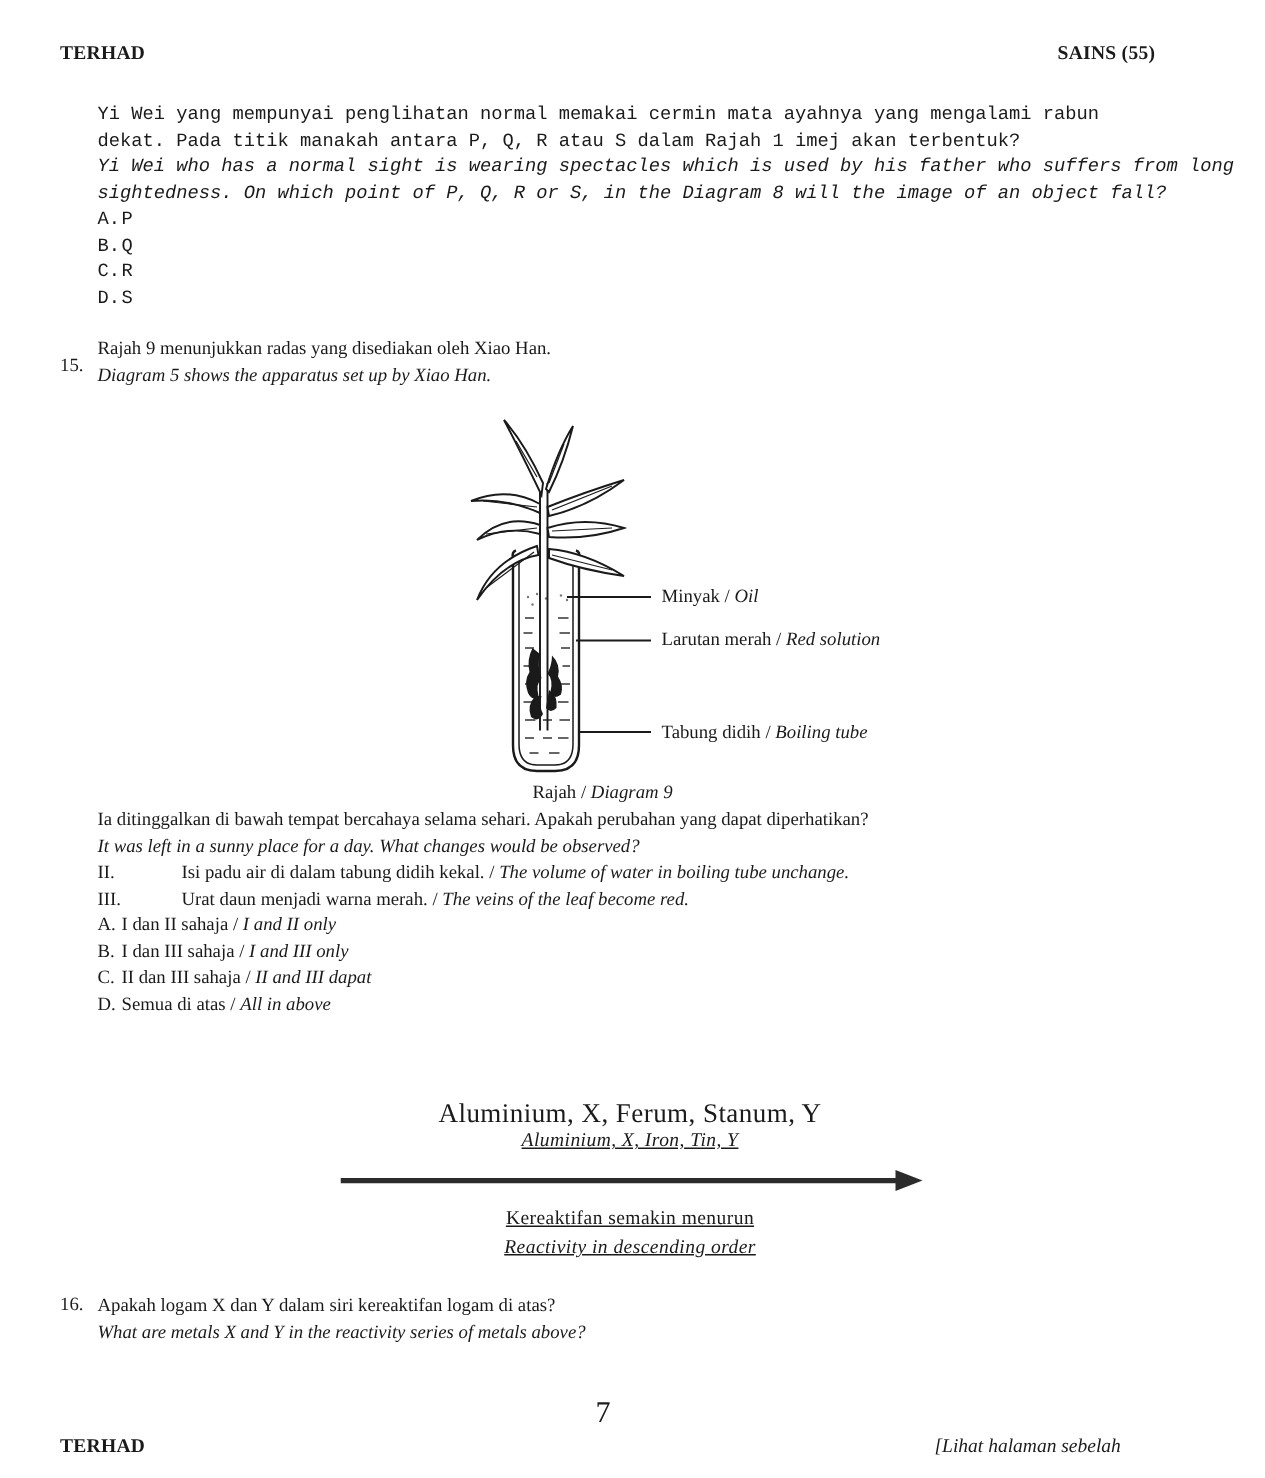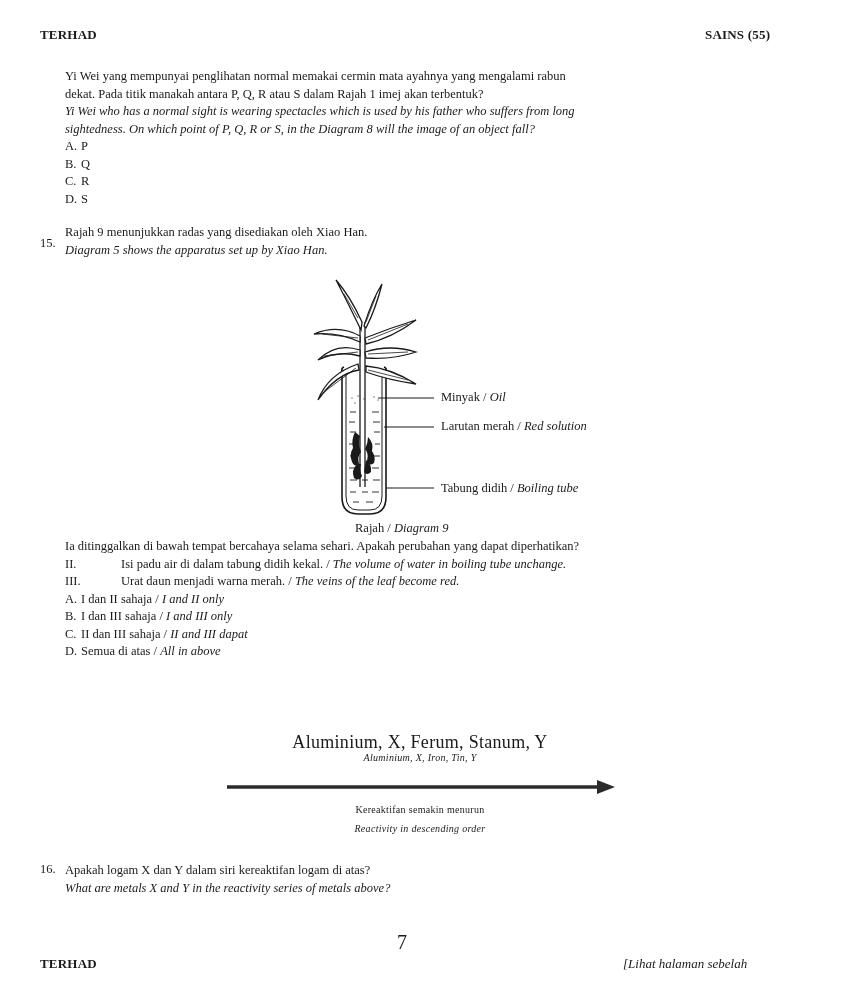--- a/index.html
+++ b/index.html
@@ -12,31 +12,31 @@
   .abs { position: absolute; white-space: nowrap; }
   .hdr { font-weight: bold; font-size: 13px; letter-spacing: 0.2px; }
   i, .it { font-style: italic; }
   .q-block { position: absolute; left: 65px; }
   .row { height: 17.5px; line-height: 17.5px; white-space: nowrap; }
   .opt-letter { display: inline-block; width: 16px; }
   .roman { display: inline-block; width: 56px; }
   .label { font-size: 12.5px; }
   .reactivity { position: absolute; left: 215px; top: 722px; width: 410px; height: 125px; text-align: center; }
   .reactivity .t1 { font-size: 18px; letter-spacing: 0.3px; }
-  .reactivity .t2 { font-size: 10px; letter-spacing: 0.3px; }
+  .reactivity .t2 { font-size: 13px; letter-spacing: 0.3px; text-decoration: underline; }
   .page-num { font-size: 20px; font-weight: normal; }
   .foot-right { font-style: italic; font-size: 13px; }
 </style>
 </head>
 <body>
 
 <div class="abs hdr" style="left:40px; top:27px;">TERHAD</div>
 <div class="abs hdr" style="left:705px; top:27px;">SAINS (55)</div>
 
-<div class="q-block" style="top:68px;">
+<div class="q-block" style="top:68px;font-family:Liberation Mono, monospace;">
   <div class="row">Yi Wei yang mempunyai penglihatan normal memakai cermin mata ayahnya yang mengalami rabun</div>
   <div class="row">dekat. Pada titik manakah antara P, Q, R atau S dalam Rajah 1 imej akan terbentuk?</div>
   <div class="row it">Yi Wei who has a normal sight is wearing spectacles which is used by his father who suffers from long</div>
   <div class="row it">sightedness. On which point of P, Q, R or S, in the Diagram 8 will the image of an object fall?</div>
   <div class="row"><span class="opt-letter">A.</span><span>P</span></div>
   <div class="row"><span class="opt-letter">B.</span><span>Q</span></div>
   <div class="row"><span class="opt-letter">C.</span><span>R</span></div>
   <div class="row"><span class="opt-letter">D.</span><span>S</span></div>
 </div>
 
@@ -121,20 +121,21 @@
 </svg>
 
 <div class="abs label" style="left:441px; top:390px;"><span>Minyak</span><span> / </span><span class="it">Oil</span></div>
 <div class="abs label" style="left:441px; top:419px;"><span>Larutan merah</span><span> / </span><span class="it">Red solution</span></div>
 <div class="abs label" style="left:441px; top:481px;"><span>Tabung didih</span><span> / </span><span class="it">Boiling tube</span></div>
 
 <div class="abs" style="left:355px; top:521px;"><span>Rajah</span><span> / </span><span class="it">Diagram 9</span></div>
 
 <div class="q-block" style="top:538px;">
   <div class="row">Ia ditinggalkan di bawah tempat bercahaya selama sehari. Apakah perubahan yang dapat diperhatikan?</div>
+  <div class="row it">It was left in a sunny place for a day. What changes would be observed?</div>
   <div class="row"><span class="roman">II.</span><span>Isi padu air di dalam tabung didih kekal.</span><span> / </span><span class="it">The volume of water in boiling tube unchange.</span></div>
   <div class="row"><span class="roman">III.</span><span>Urat daun menjadi warna merah.</span><span> / </span><span class="it">The veins of the leaf become red.</span></div>
   <div class="row"><span class="opt-letter">A.</span><span>I dan II sahaja</span><span> / </span><span class="it">I and II only</span></div>
   <div class="row"><span class="opt-letter">B.</span><span>I dan III sahaja</span><span> / </span><span class="it">I and III only</span></div>
   <div class="row"><span class="opt-letter">C.</span><span>II dan III sahaja</span><span> / </span><span class="it">II and III dapat</span></div>
   <div class="row"><span class="opt-letter">D.</span><span>Semua di atas</span><span> / </span><span class="it">All in above</span></div>
 </div>
 
 <div class="reactivity">
   <div class="t1" style="position:absolute; left:0; right:0; top:10px;">Aluminium, X, Ferum, Stanum, Y</div>

